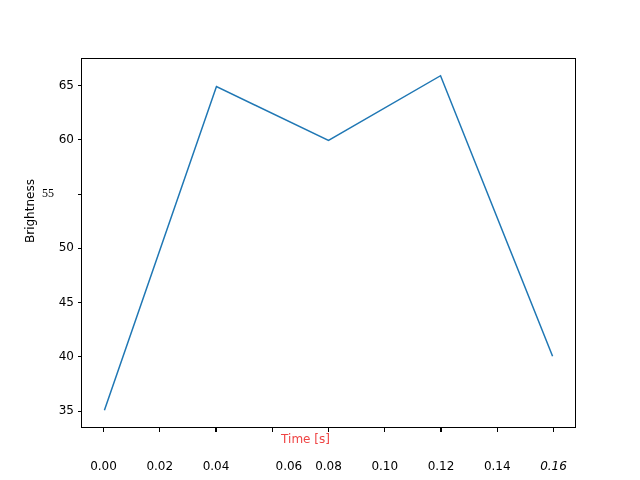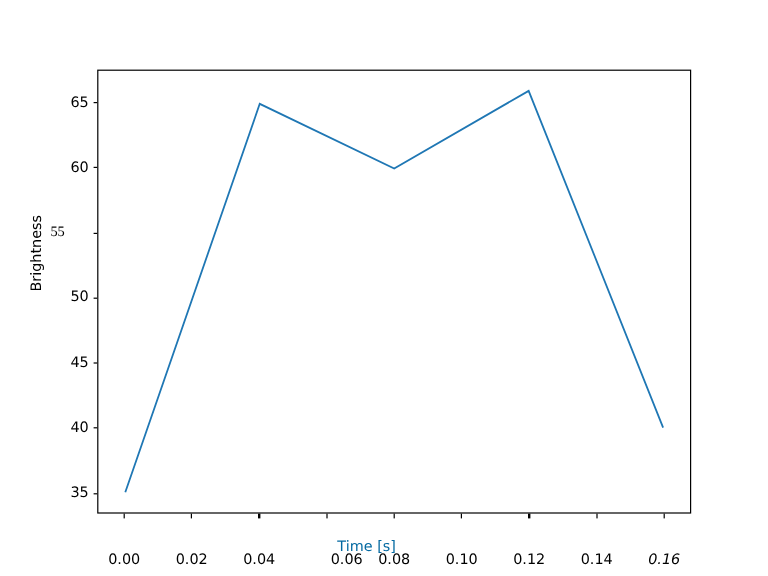--- a/index.html
+++ b/index.html
@@ -82,25 +82,25 @@
     top: 243px;
     transform-origin: left top;
     transform: rotate(-90deg);
     font-size: 12px;
     color: #000000;
     white-space: nowrap;
   }
   #xlabel {
     position: absolute;
     left: 0;
-    top: 448px;
+    top: 432px;
     width: 611px;
     text-align: center;
     font-size: 12px;
-    color: #0369a1;
+    color: #ef4444;
   }
 </style>
 </head>
 <body>
 
 <div id="figure">
 
 
   <div id="ylabel">Brightness</div>
 

